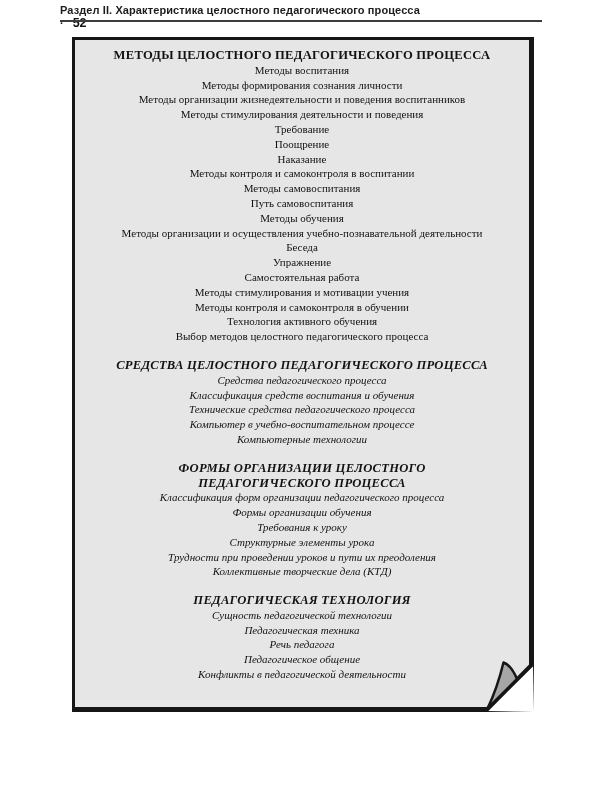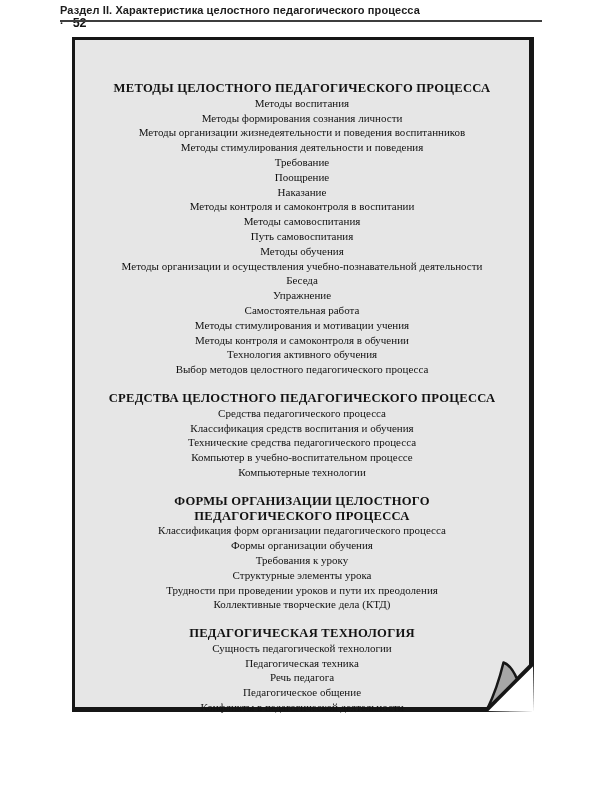--- a/index.html
+++ b/index.html
@@ -54,23 +54,22 @@
     background: #e6e6e6;
     border: 3px solid #161616;
     border-right-width: 5px;
     border-bottom-width: 5px;
   }
   .toc-content {
     padding: 8px 4px 0 4px;
     text-align: center;
     font-family: "Liberation Serif", serif;
     color: #121212;
-    margin-top: 33px;
   }
-  .section + .section { margin-top: 14px; }
+  .section + .section { margin-top: 14px; font-style: italic; }
   .sec-title {
     font-size: 12.6px;
     font-weight: 700;
     line-height: 14.8px;
     letter-spacing: 0.25px;
   }
   .toc-item {
     font-size: 11px;
     line-height: 14.8px;
   }

